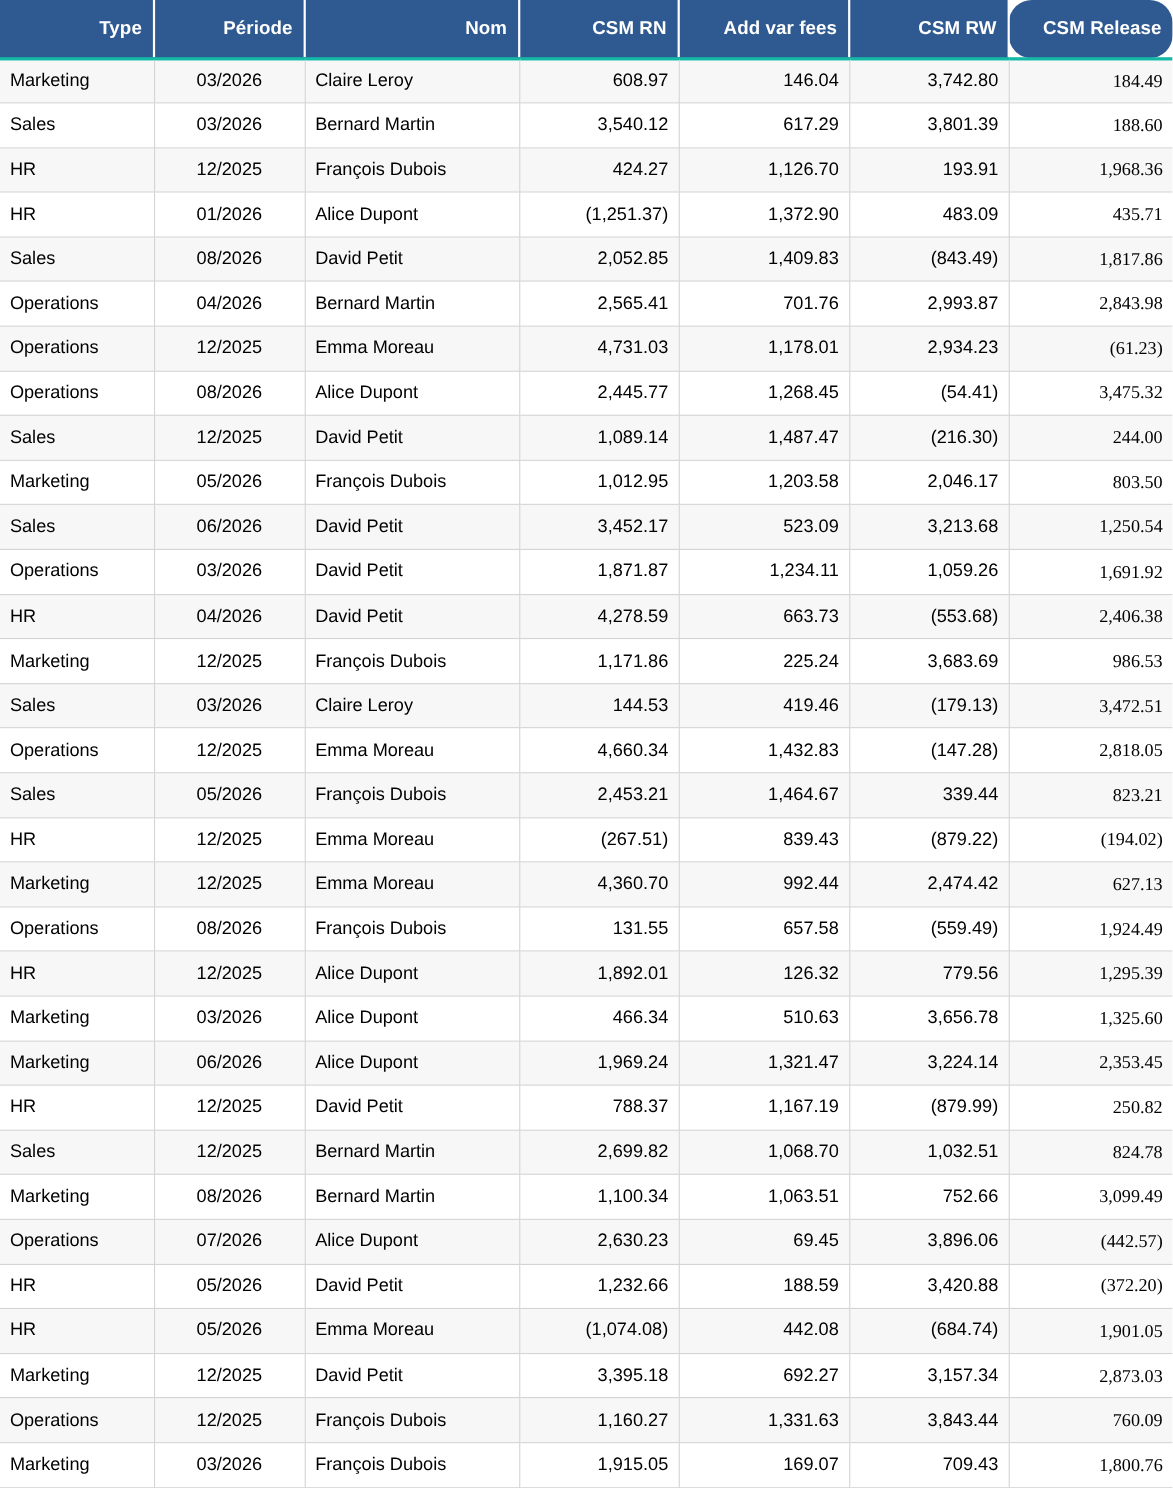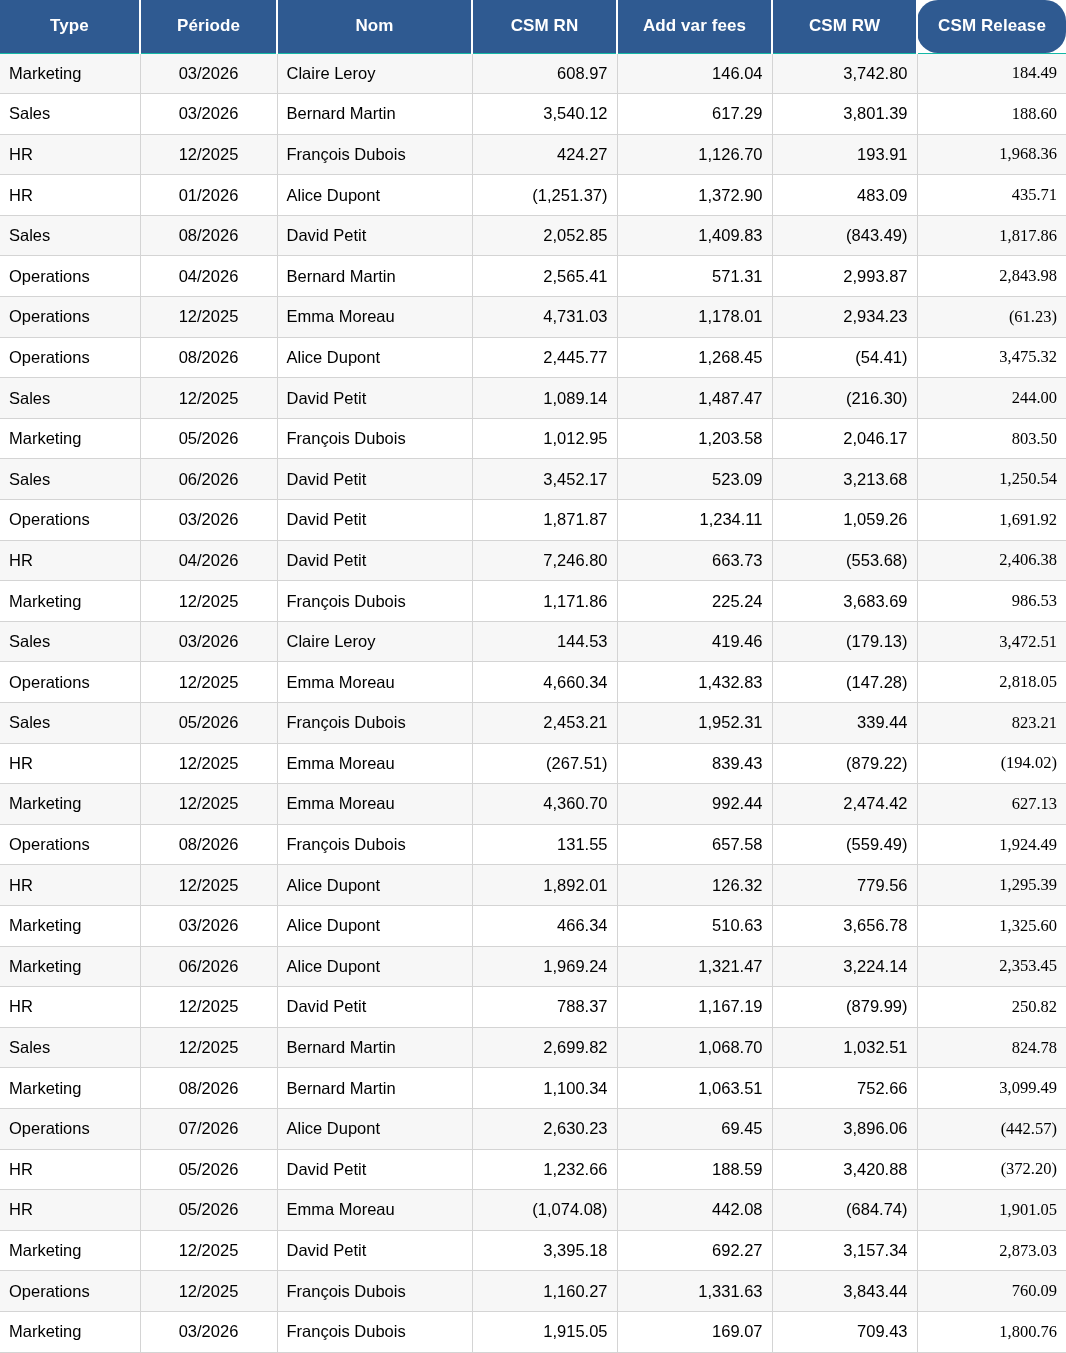--- a/index.html
+++ b/index.html
@@ -27,24 +27,24 @@
   #grid-table col.c-csmrw     { width: 145px; }
   #grid-table col.c-csmrel    { width: 149px; }
 
   #grid-table thead th {
     background: #2F5A91;
     color: #ffffff;
     font-size: 17px;
     font-weight: bold;
     height: 53px;
     padding: 0 10px;
-    text-align: center;
+    text-align: right;
     vertical-align: middle;
     border-right: 2px solid #ffffff;
-    border-bottom: 1px solid #14b8a6;
+    border-bottom: 3px solid #14b8a6;
     box-sizing: border-box;
     white-space: nowrap;
     letter-spacing: 0.1px;
   }
   #grid-table thead th:last-child { border-right: none; border-radius: 21px; }
 
   #grid-table tbody td {
     height: 40.6px;
     font-size: 16.5px;
     color: #000000;
@@ -135,21 +135,21 @@
         <td class="al-right">2,052.85</td>
         <td class="al-right">1,409.83</td>
         <td class="al-right neg">(843.49)</td>
         <td class="al-right">1,817.86</td>
       </tr>
       <tr>
         <td class="al-left">Operations</td>
         <td class="al-center">04/2026</td>
         <td class="al-left">Bernard Martin</td>
         <td class="al-right">2,565.41</td>
-        <td class="al-right">571.31</td>
+        <td class="al-right">701.76</td>
         <td class="al-right">2,993.87</td>
         <td class="al-right">2,843.98</td>
       </tr>
       <tr>
         <td class="al-left">Operations</td>
         <td class="al-center">12/2025</td>
         <td class="al-left">Emma Moreau</td>
         <td class="al-right">4,731.03</td>
         <td class="al-right">1,178.01</td>
         <td class="al-right">2,934.23</td>
@@ -197,21 +197,21 @@
         <td class="al-left">David Petit</td>
         <td class="al-right">1,871.87</td>
         <td class="al-right">1,234.11</td>
         <td class="al-right">1,059.26</td>
         <td class="al-right">1,691.92</td>
       </tr>
       <tr>
         <td class="al-left">HR</td>
         <td class="al-center">04/2026</td>
         <td class="al-left">David Petit</td>
-        <td class="al-right">7,246.80</td>
+        <td class="al-right">4,278.59</td>
         <td class="al-right">663.73</td>
         <td class="al-right neg">(553.68)</td>
         <td class="al-right">2,406.38</td>
       </tr>
       <tr>
         <td class="al-left">Marketing</td>
         <td class="al-center">12/2025</td>
         <td class="al-left">François Dubois</td>
         <td class="al-right">1,171.86</td>
         <td class="al-right">225.24</td>
@@ -234,21 +234,21 @@
         <td class="al-right">4,660.34</td>
         <td class="al-right">1,432.83</td>
         <td class="al-right neg">(147.28)</td>
         <td class="al-right">2,818.05</td>
       </tr>
       <tr>
         <td class="al-left">Sales</td>
         <td class="al-center">05/2026</td>
         <td class="al-left">François Dubois</td>
         <td class="al-right">2,453.21</td>
-        <td class="al-right">1,952.31</td>
+        <td class="al-right">1,464.67</td>
         <td class="al-right">339.44</td>
         <td class="al-right">823.21</td>
       </tr>
       <tr>
         <td class="al-left">HR</td>
         <td class="al-center">12/2025</td>
         <td class="al-left">Emma Moreau</td>
         <td class="al-right neg">(267.51)</td>
         <td class="al-right">839.43</td>
         <td class="al-right neg">(879.22)</td>

